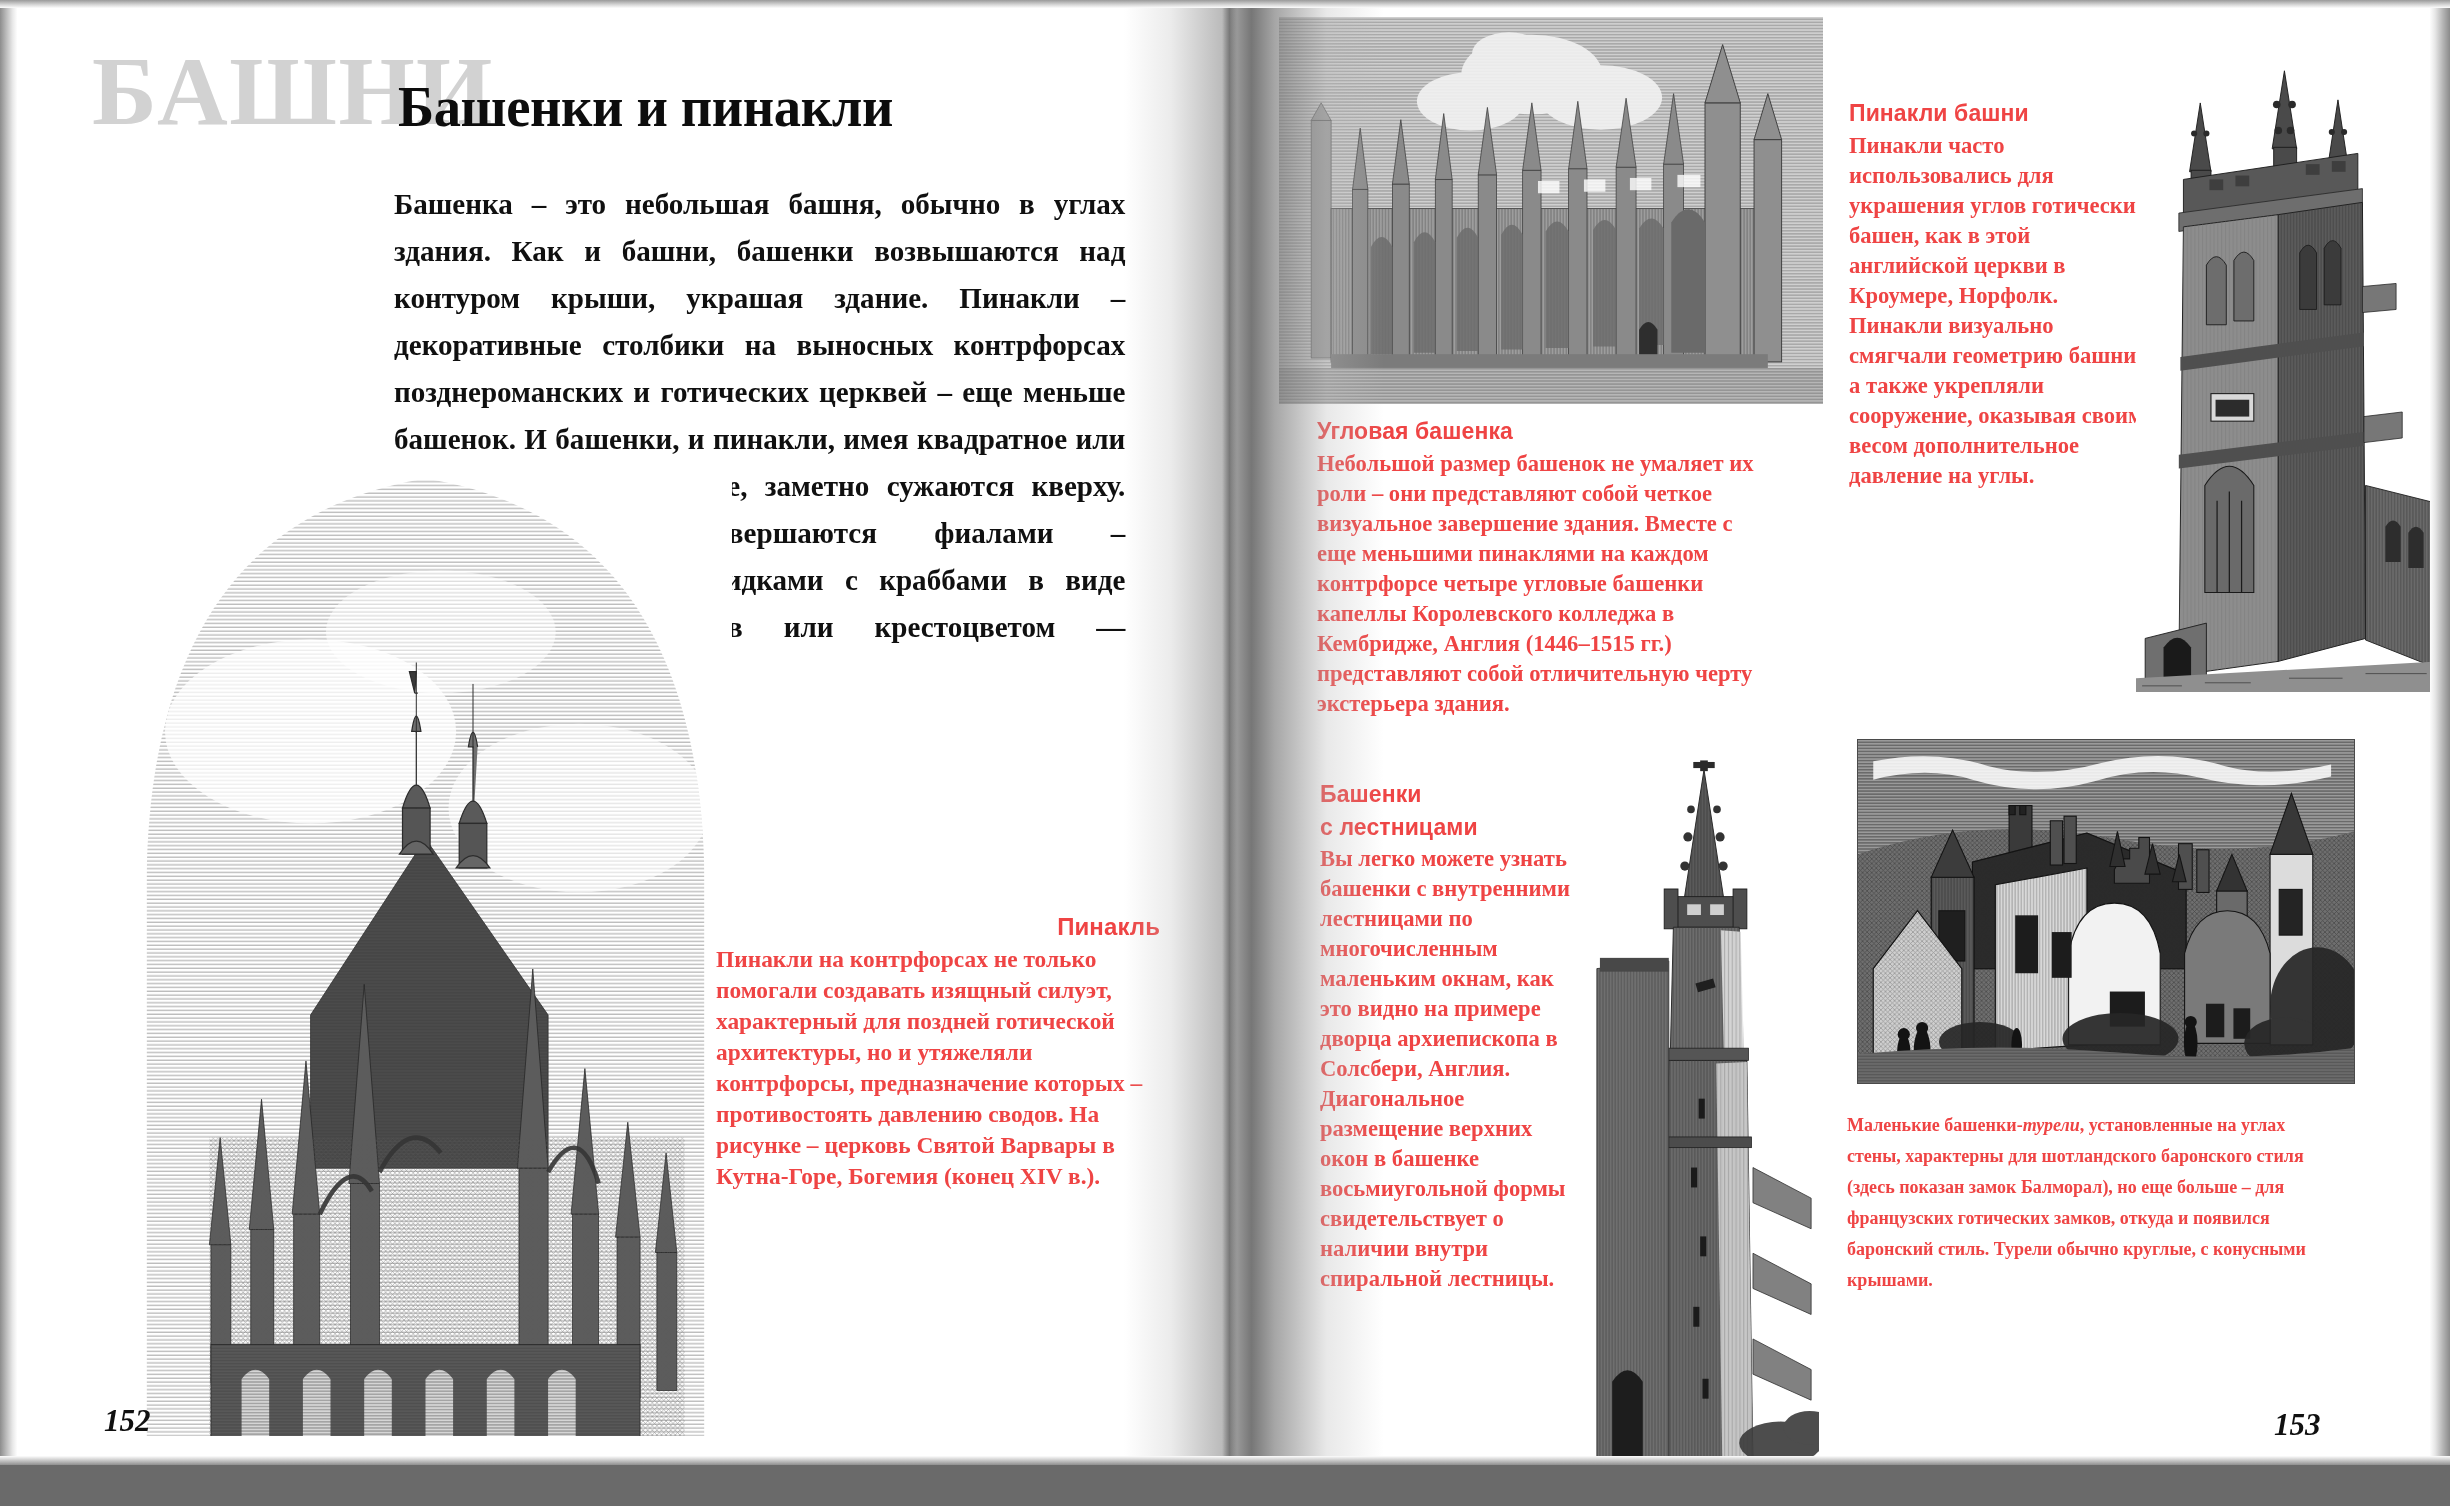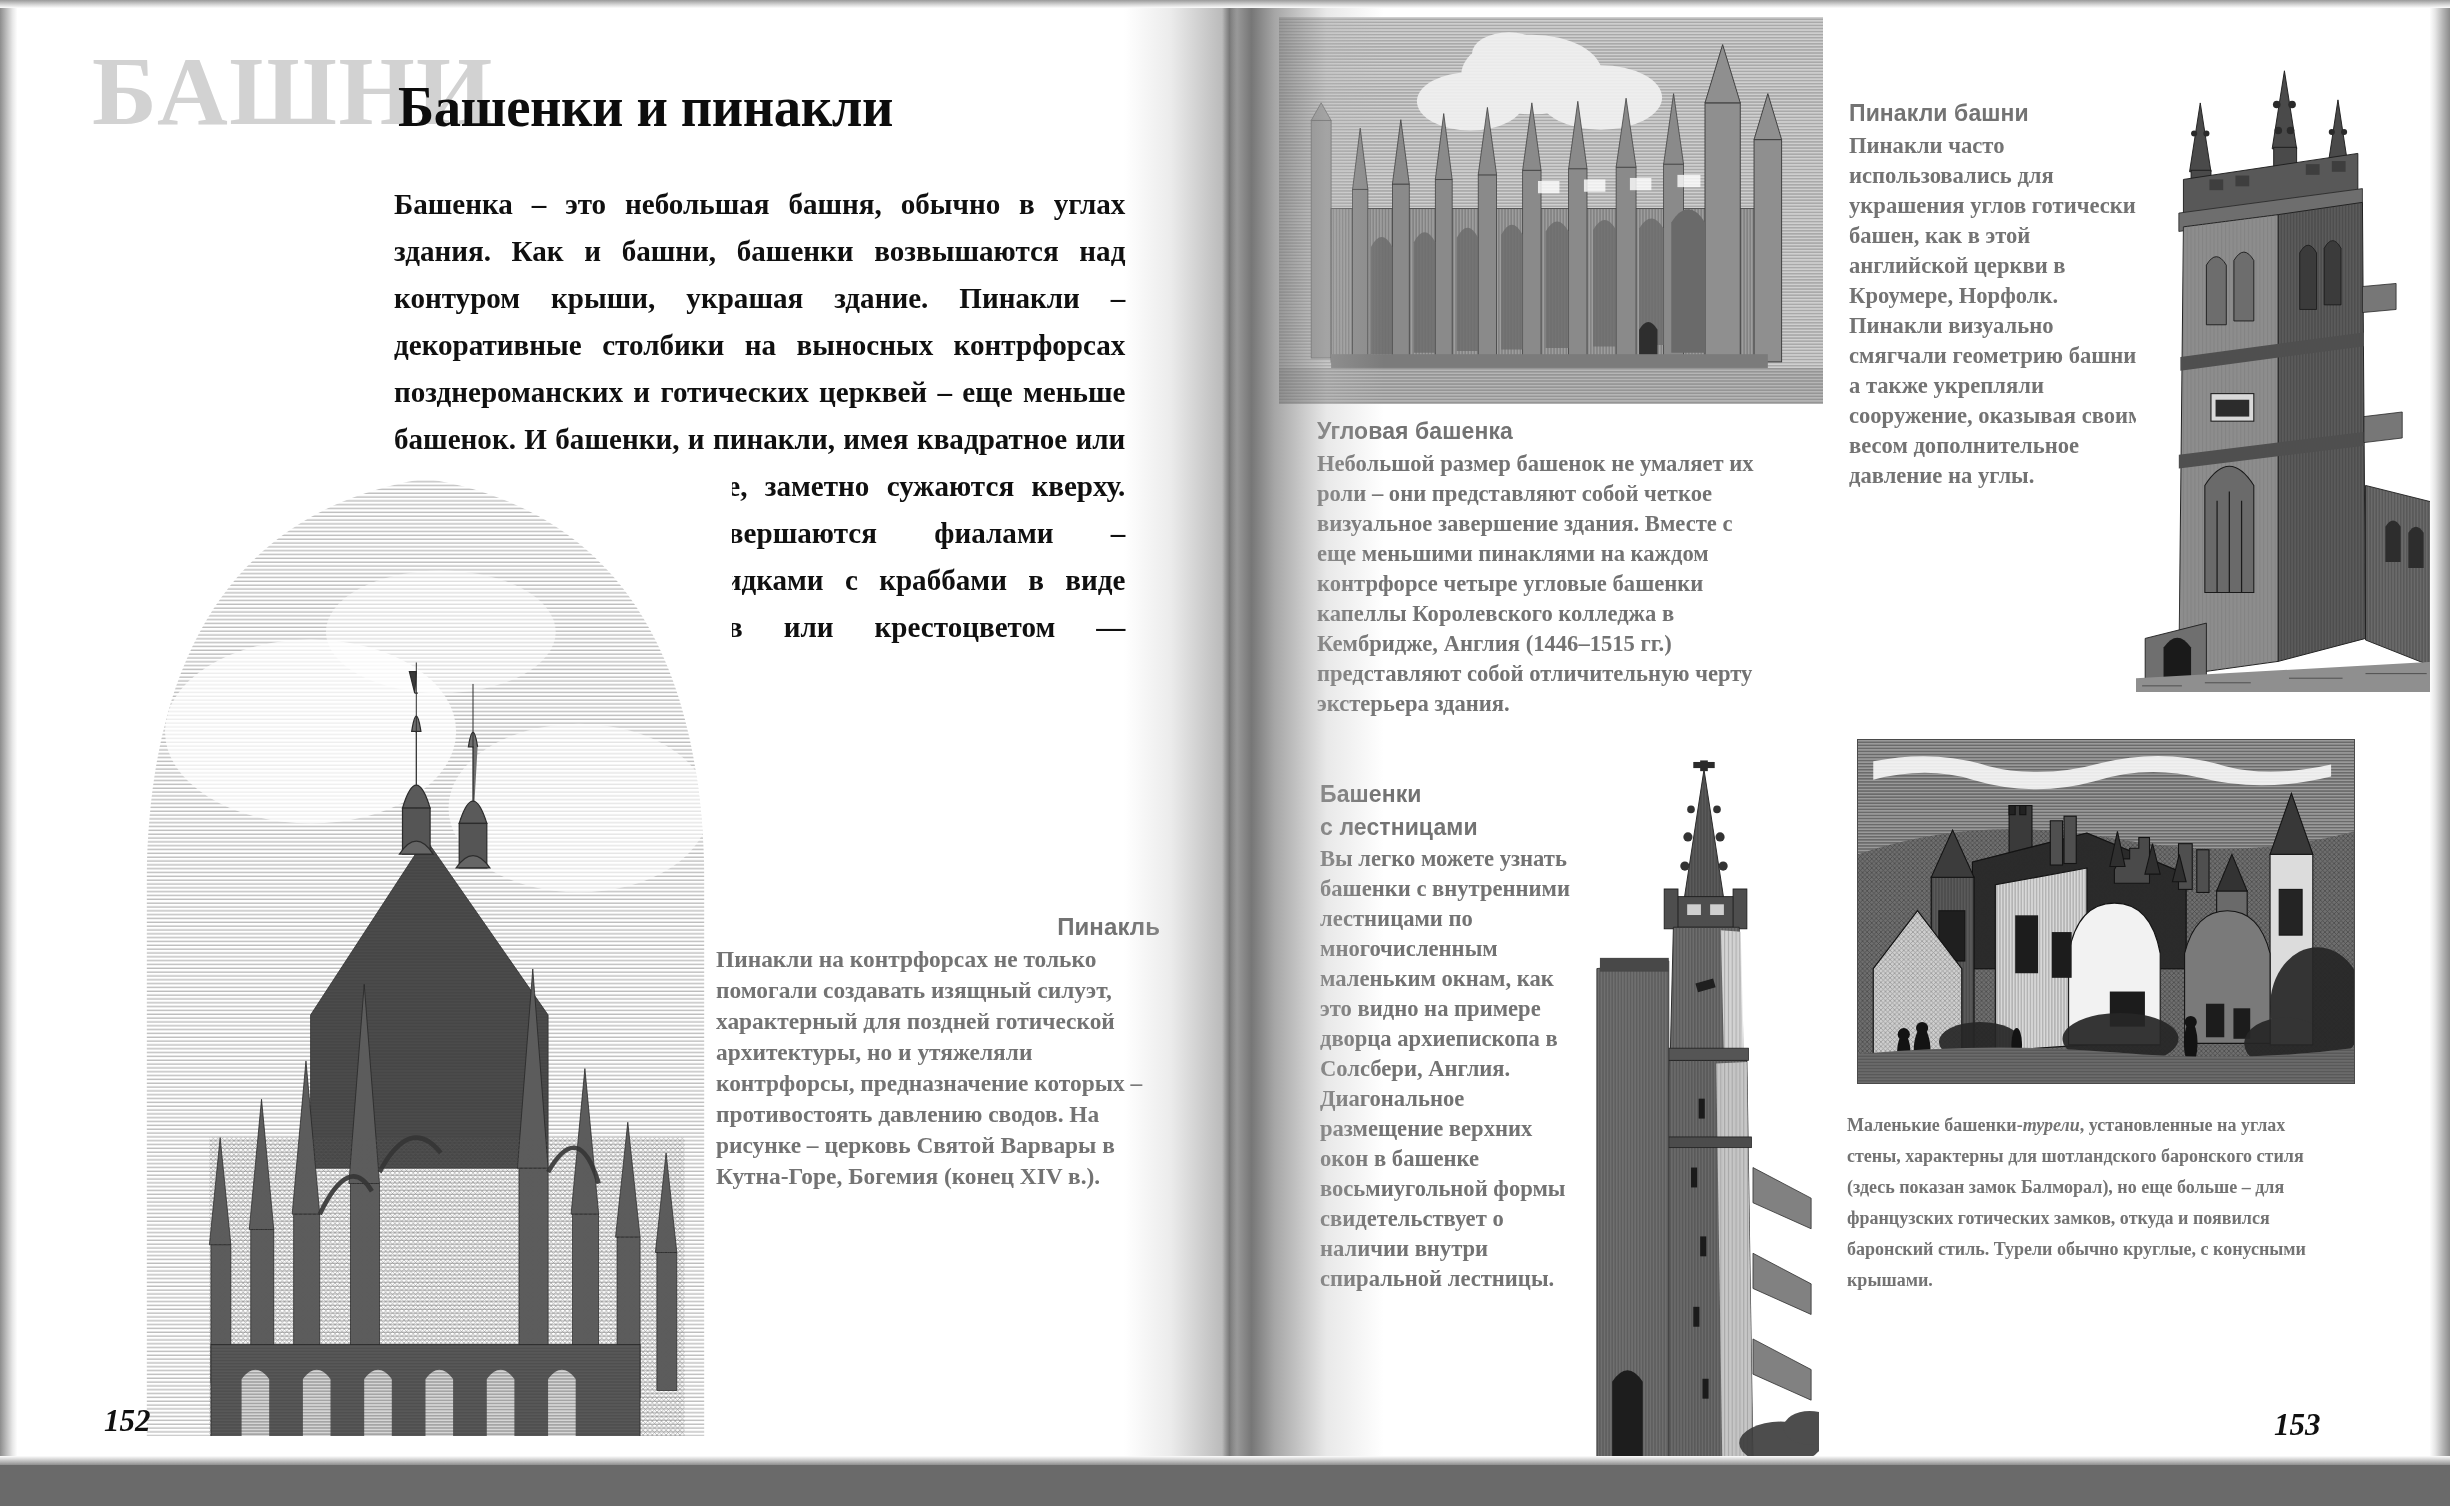--- a/index.html
+++ b/index.html
@@ -43,21 +43,21 @@
   .chapter-title{position:absolute;left:398px;top:73px;
      font-family:"Liberation Serif",serif;font-weight:700;font-size:58px;
      letter-spacing:-0.4px;color:#0d0d0d;white-space:nowrap;
      transform:scaleX(.94);transform-origin:left top;}
 
   .intro{position:absolute;left:394px;top:180px;width:754px;
      font-family:"Liberation Serif",serif;font-weight:700;font-size:30px;
      line-height:47px;color:#101010;text-align:justify;
      transform:scaleX(.97);transform-origin:left top;}
 
-  .cap{position:absolute;color:#737373;}
+  .cap{position:absolute;color:#ef4444;}
   .cap h4{margin:0 0 1.5px 0;font-family:"Liberation Sans",sans-serif;
      font-weight:700;letter-spacing:0.1px;}
   .cap p{margin:0;font-family:"Liberation Serif",serif;font-weight:700;}
 
   
   #cap-pinnacle{left:716px;top:911px;width:444px;}
   #cap-pinnacle h4{font-size:24px;line-height:31px;text-align:right;}
   #cap-pinnacle p{font-size:23.4px;line-height:31px;}
 
   

